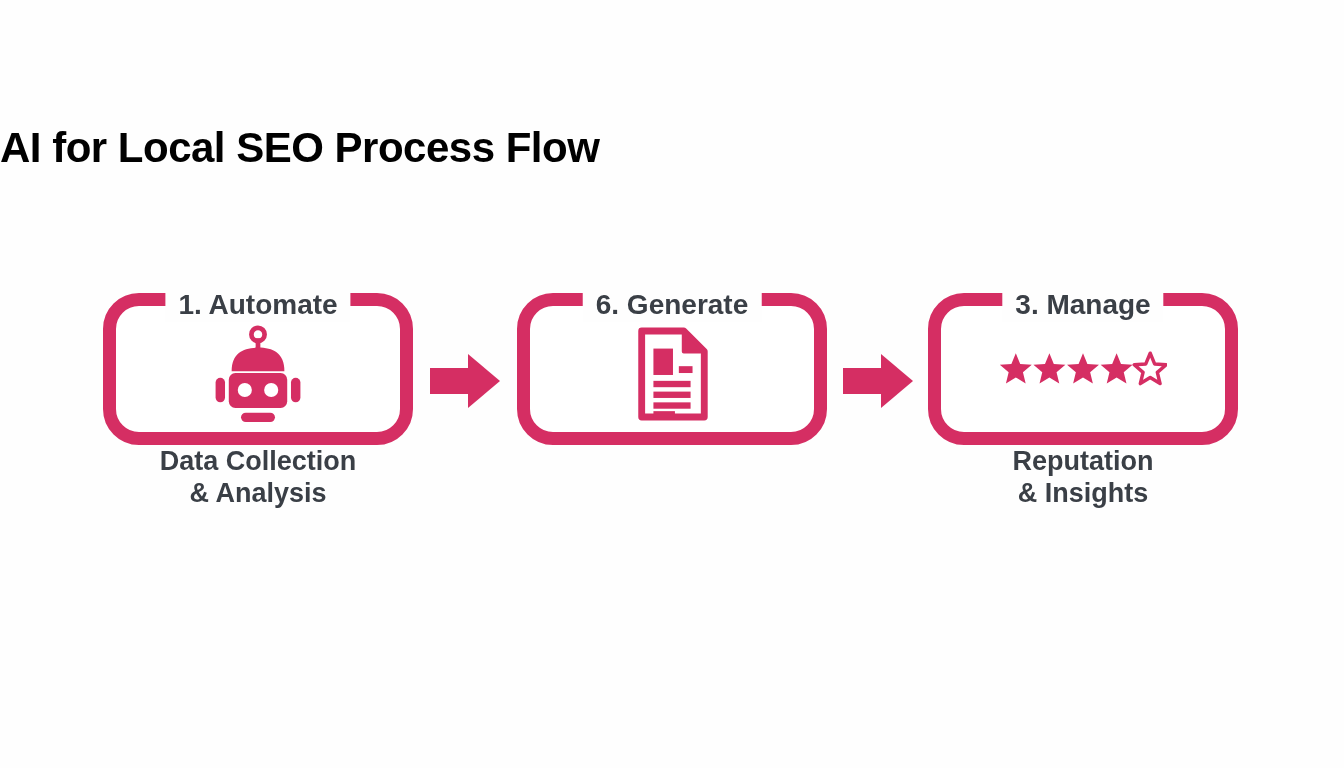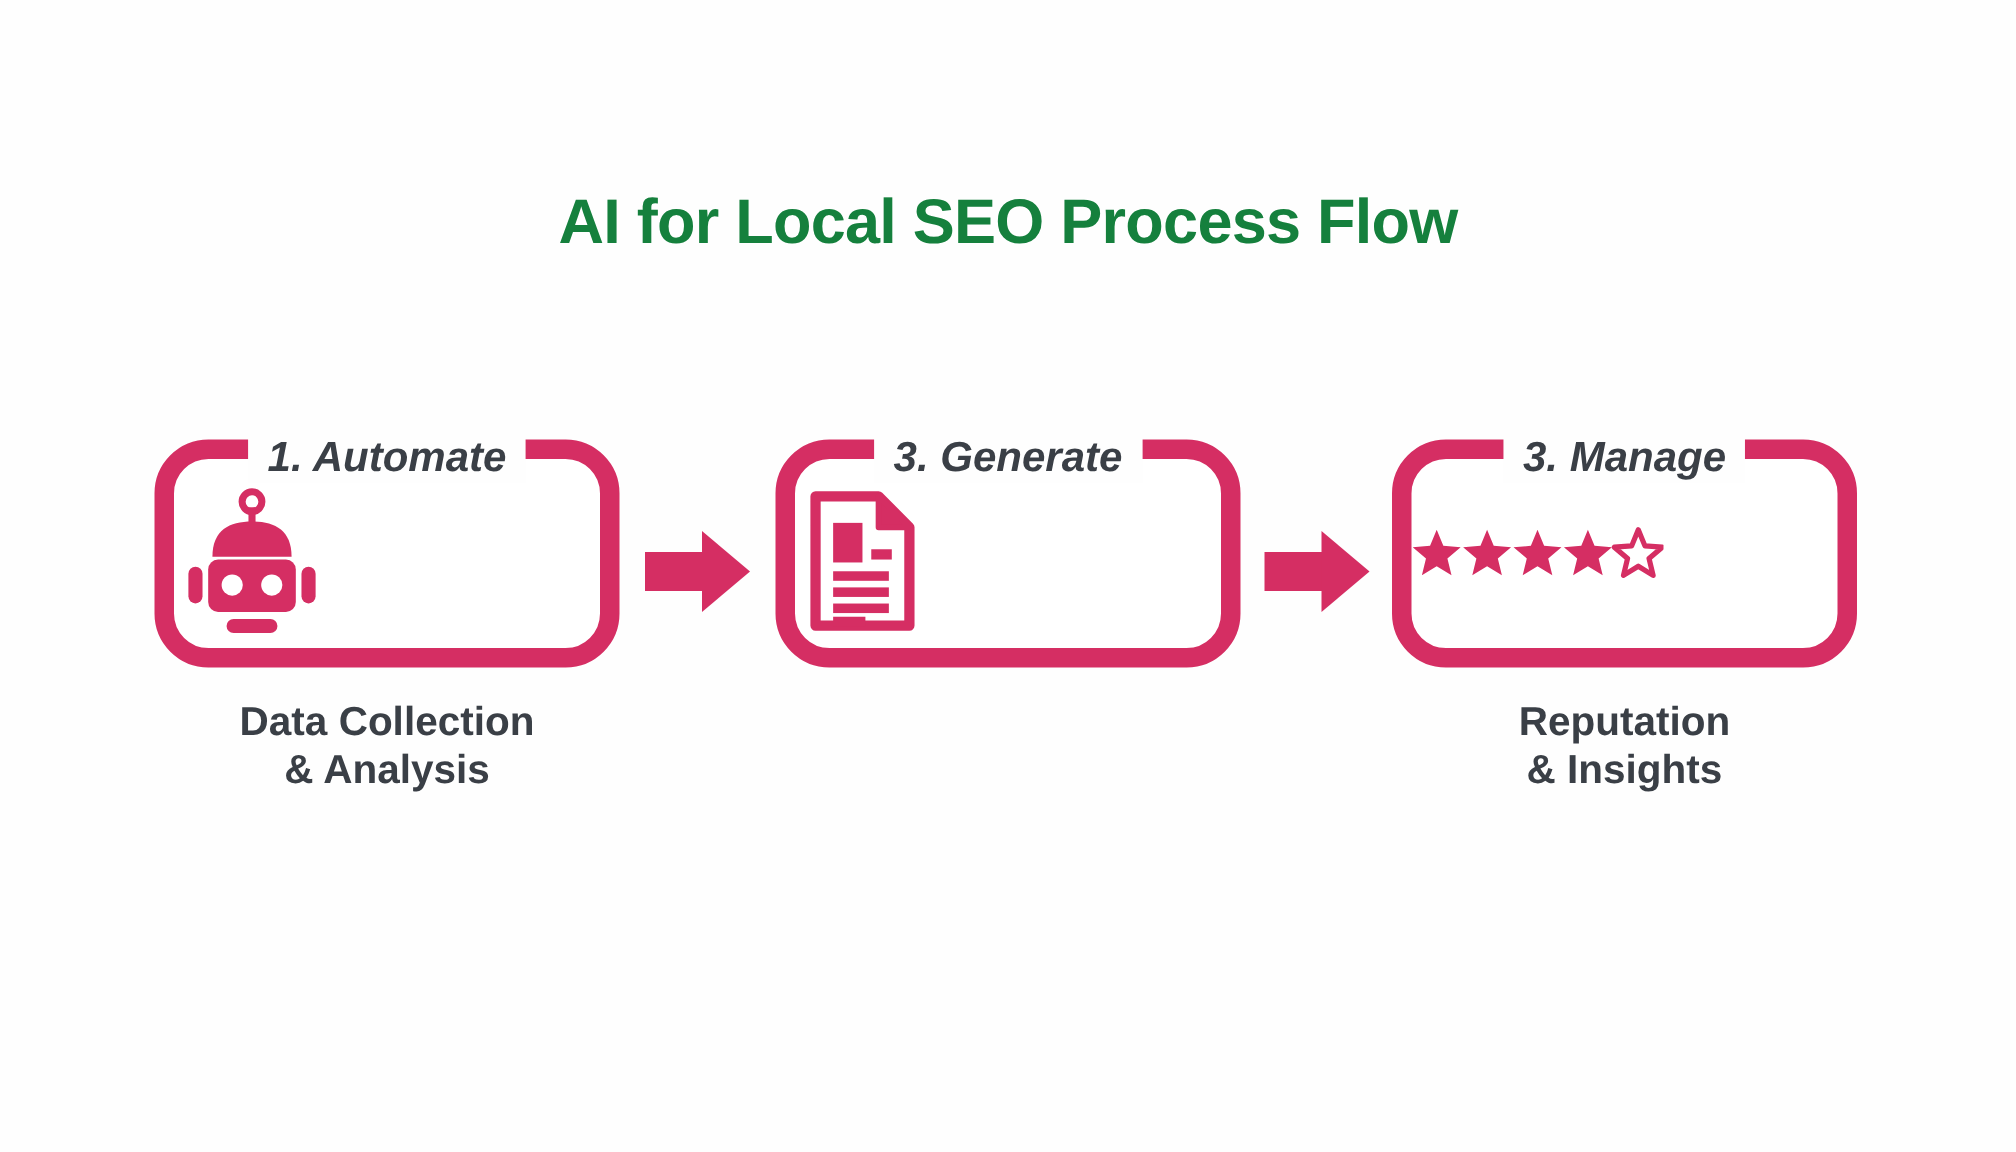--- a/index.html
+++ b/index.html
@@ -13,65 +13,65 @@
     width: 1344px;
     height: 768px;
     background: #fefefe;
     overflow: hidden;
   }
   .title {
     position: absolute;
     top: 124px;
     left: 0;
     width: 100%;
-    text-align: center;
+    text-align: left;
     font-size: 42px;
     font-weight: 700;
-    color: #15803d;
+    color: #000000;
     letter-spacing: -0.5px;
   }
   .step {
     position: absolute;
     top: 293px;
     width: 310px;
   }
   .step-1 { left: 103px; }
   .step-2 { left: 517px; }
   .step-3 { left: 928px; }
   .frame {
     position: relative;
     box-sizing: border-box;
     width: 310px;
     height: 152px;
     border: 13px solid #d52e63;
     border-radius: 36px;
     background: #ffffff;
     display: flex;
     align-items: center;
-    font-style: italic;
+    justify-content: center;
   }
   .step-label {
     position: absolute;
     top: -18px;
     left: 50%;
     transform: translateX(-50%);
     background: #fefefe;
     padding: 0 13px;
     font-size: 28px;
     font-weight: 700;
     color: #3a3f46;
     white-space: nowrap;
     line-height: 34px;
   }
   .frame-icon {
     margin-top: 10px;
     display: block;
   }
   .caption {
-    margin-top: 20px;
+    margin-top: 0;
     text-align: center;
     font-size: 27px;
     font-weight: 700;
     color: #3a3f46;
     line-height: 1.2;
     white-space: pre-line;
   }
   .arrow {
     position: absolute;
     top: 354px;
@@ -127,21 +127,21 @@
 &amp; Analysis</div>
   </div>
 
   <div class="arrow arrow-1">
     <div class="tail"></div>
     <div class="head"></div>
   </div>
 
   <div class="step step-2">
     <div class="frame">
-      <div class="step-label">3. Generate</div>
+      <div class="step-label">6. Generate</div>
       <svg class="frame-icon" width="88" height="98" viewBox="0 0 90 100">
         <path d="M14,6 H57 L78,27 V94 H14 Z" fill="#ffffff" stroke="#d52e63" stroke-width="7" stroke-linejoin="round"></path>
         <path d="M57,6 L57,27 H78 Z" fill="#d52e63" stroke="#d52e63" stroke-width="4" stroke-linejoin="round"></path>
         <g fill="#d52e63">
           <rect x="26" y="24" width="20" height="27"></rect>
           <rect x="52" y="42" width="14" height="7"></rect>
           <rect x="26" y="57" width="38" height="6.5"></rect>
           <rect x="26" y="68" width="38" height="6.5"></rect>
           <rect x="26" y="79" width="38" height="6.5"></rect>
           <rect x="26" y="88" width="22" height="6.5"></rect>

